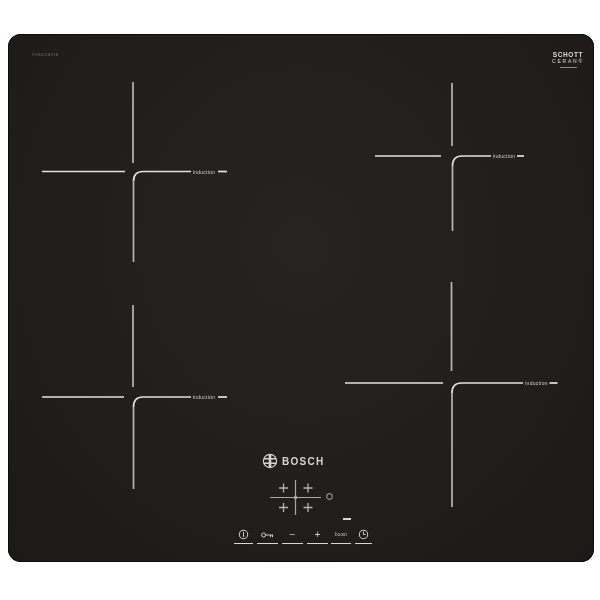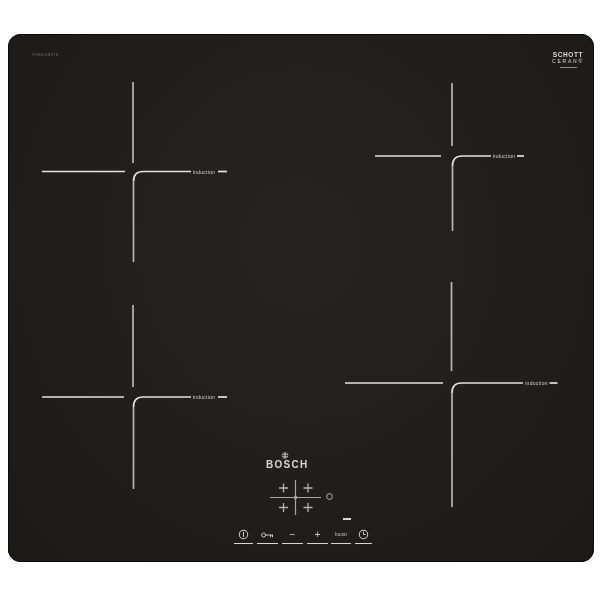--- a/index.html
+++ b/index.html
@@ -9,21 +9,21 @@
     background:radial-gradient(ellipse at 50% 40%, #262322 0%, #211e1d 55%, #1c1918 100%);
     box-shadow:inset 0 0 0 1px #0e0c0b;}
   .model{position:absolute;left:24px;top:18px;font-size:4px;color:#6a6765;letter-spacing:.2px;}
   .schott{position:absolute;left:540px;top:17px;width:40px;text-align:center;color:#dddbd9;}
   .schott-1{font-size:6.5px;font-weight:bold;letter-spacing:.6px;line-height:7px;}
   .schott-2{font-size:5px;letter-spacing:1.8px;line-height:6px;}
   .schott-sub{width:17px;height:1.5px;background:#8a8886;margin:2.5px auto 0 auto;}
   .zones-svg{position:absolute;left:-8px;top:-34px;width:600px;height:600px;pointer-events:none;}
   .induction-label{position:absolute;transform:translate(-50%,-50%);font-size:5px;
     color:#d2d0ce;letter-spacing:.3px;white-space:nowrap;}
-  .bosch{position:absolute;left:254px;top:418px;height:18px;display:flex;align-items:center;flex-direction:column;}
+  .bosch{position:absolute;left:254px;top:418px;height:18px;display:flex;align-items:center;}
   .bosch-emblem{width:16px;height:16px;}
   .bosch-text{font-size:10px;font-weight:bold;letter-spacing:1.3px;color:#d7d5d3;margin-left:4px;}
   .selector-svg{position:absolute;left:256px;top:441px;width:64px;height:46px;}
   .ring-svg{position:absolute;left:317px;top:458px;width:10px;height:10px;}
   .ind-dash{position:absolute;left:335px;top:484px;width:8px;height:1.5px;background:#dad8d6;}
   .ctl{position:absolute;top:492px;height:17px;border-bottom:1.6px solid #d8d6d4;
     display:flex;align-items:center;justify-content:center;color:#cfcdcb;}
   .ctl svg{display:block;}
   .glyph{font-size:10px;line-height:10px;color:#cfcdcb;}
   .boost-label{font-size:4.5px;letter-spacing:.2px;color:#c9c6c4;}

